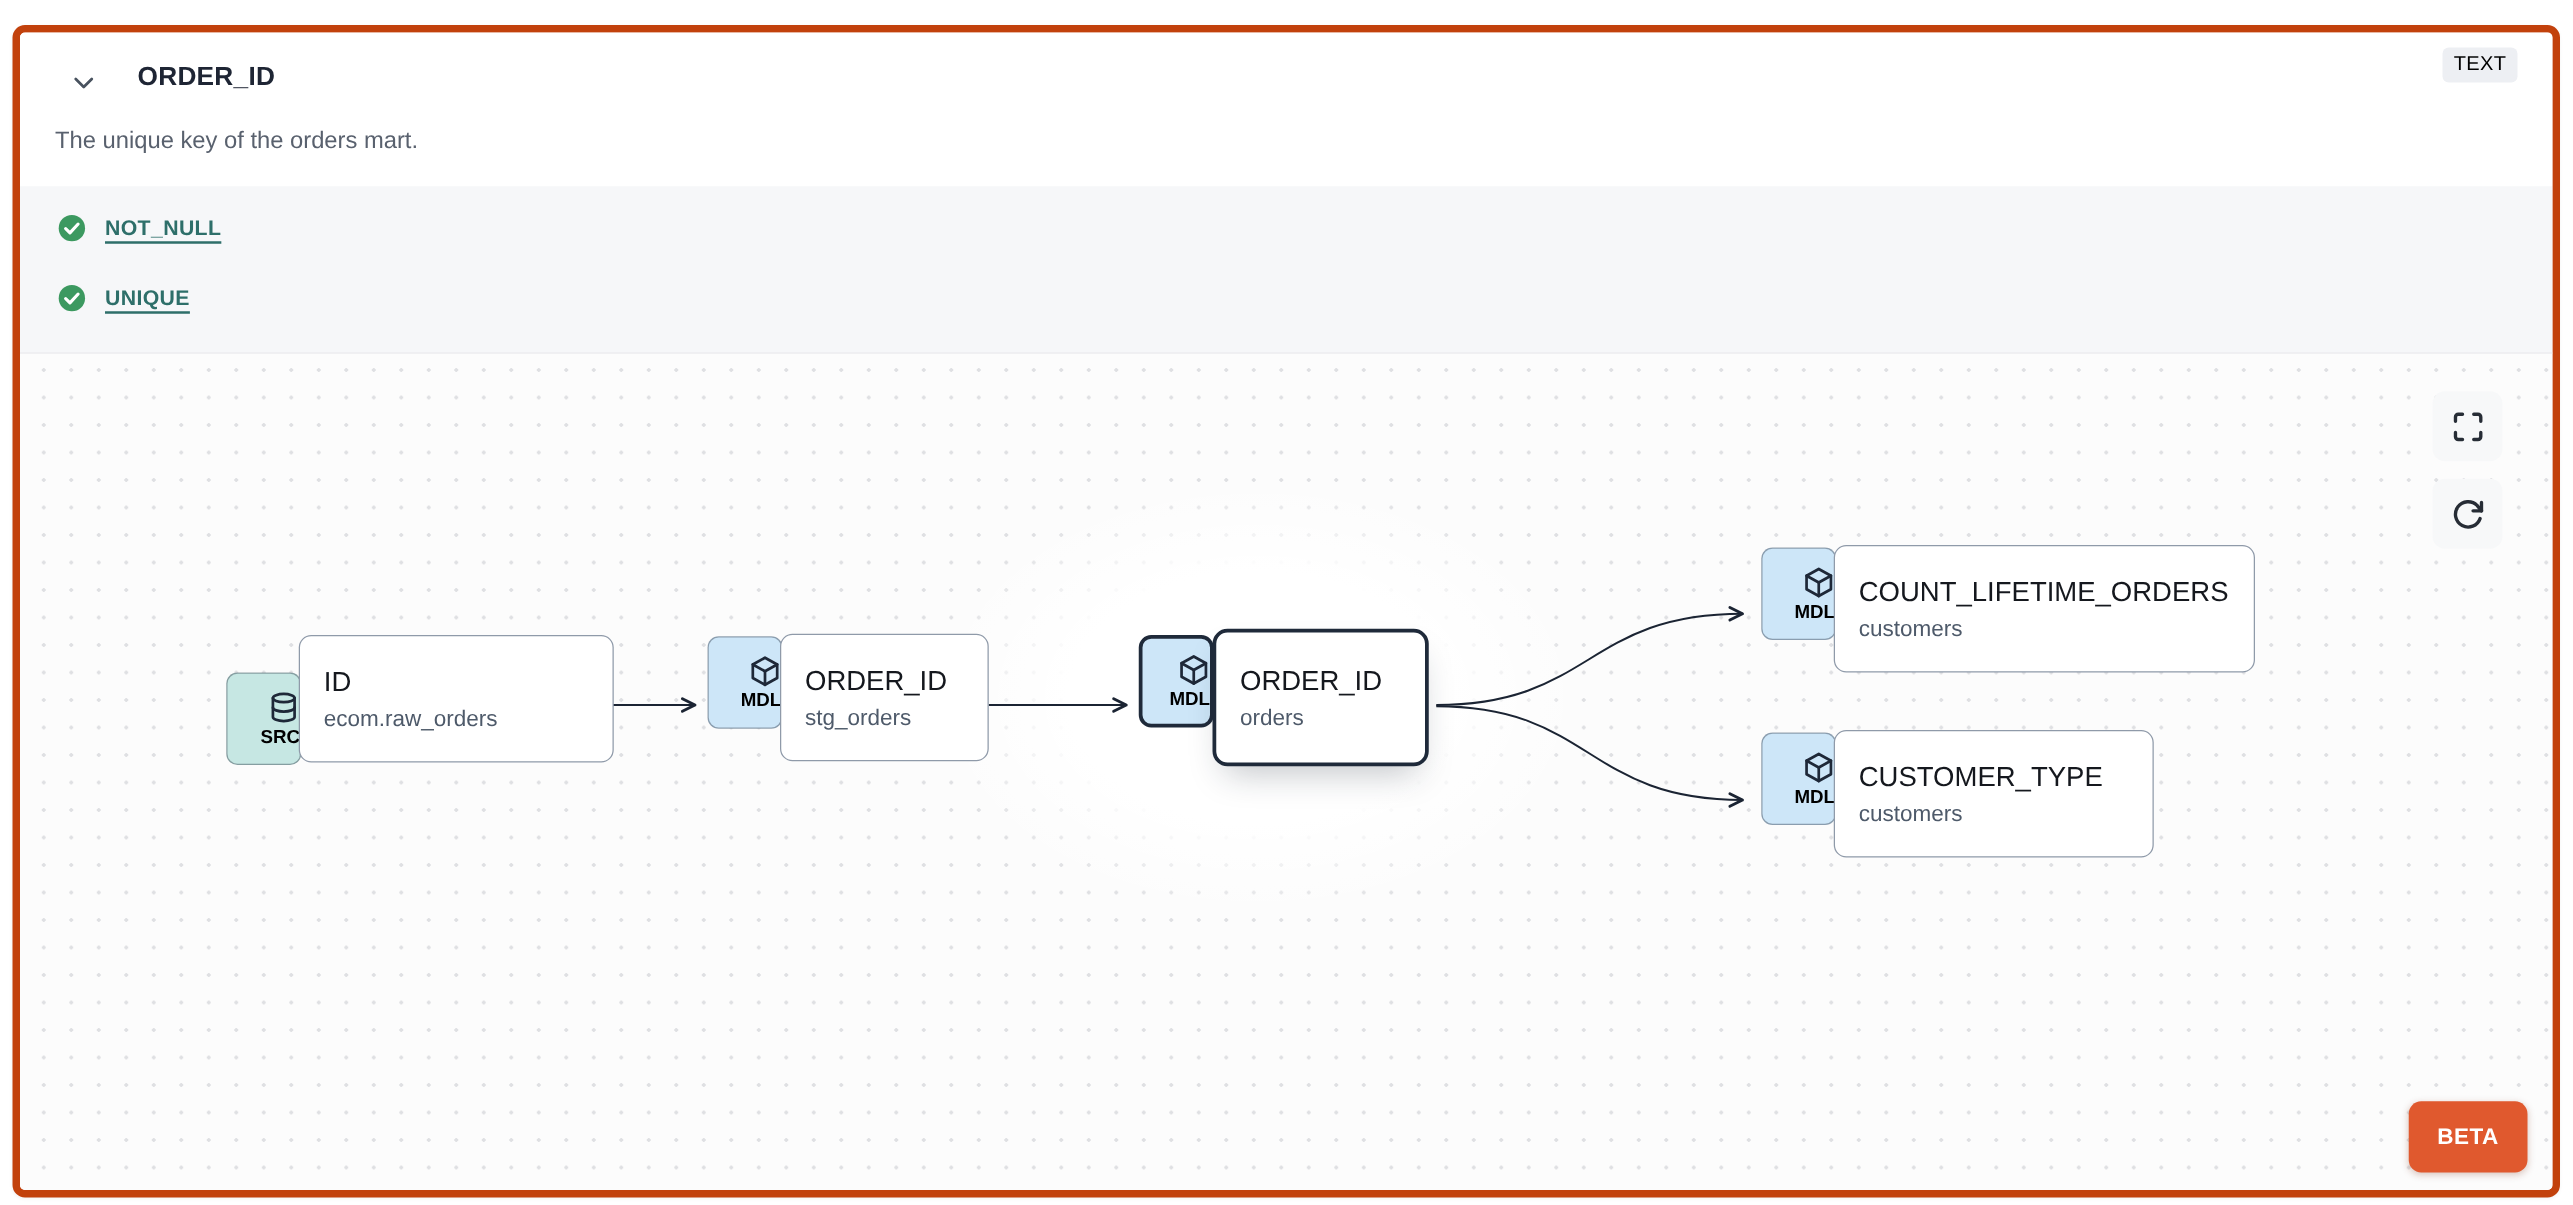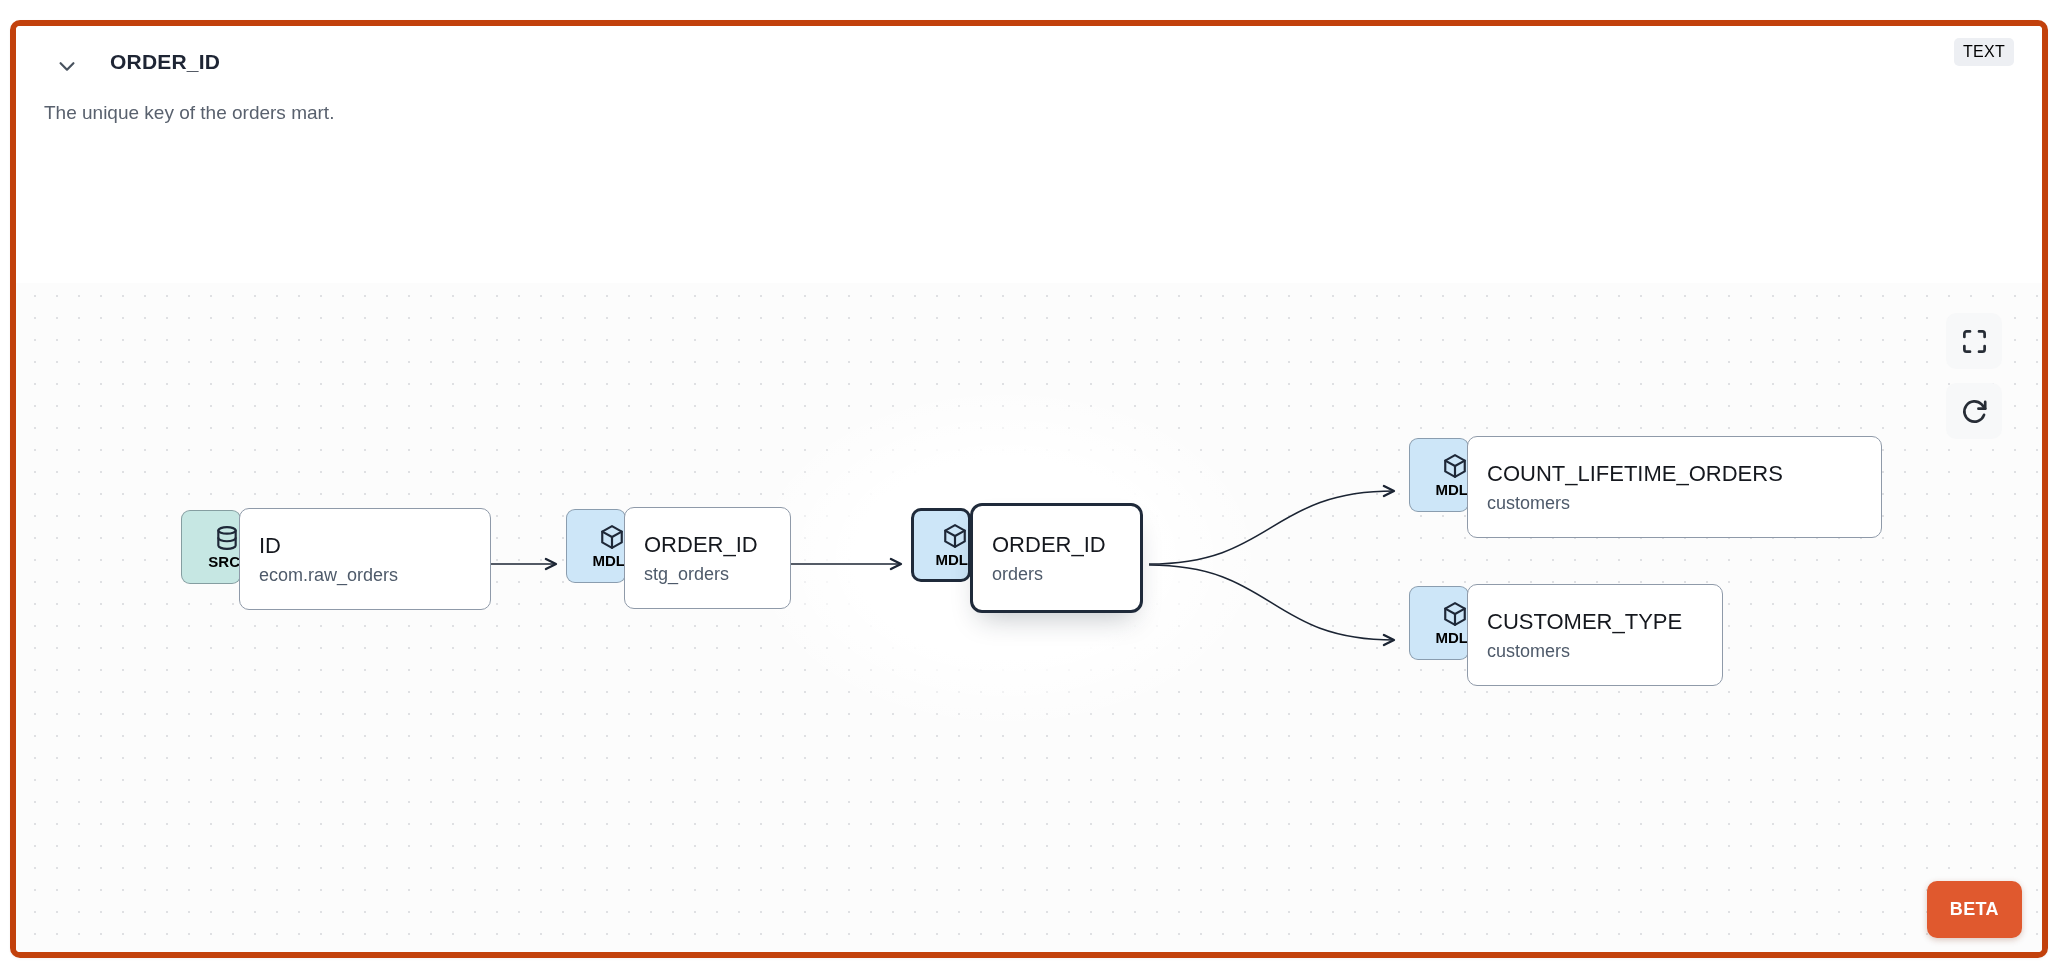--- a/index.html
+++ b/index.html
@@ -38,21 +38,21 @@
     pointer-events:none; }
   svg.edges { position:absolute; left:0; top:0; pointer-events:none; }
   svg.edges path { stroke:#1b2433; stroke-width:1.6; fill:none; }
 
   
   .node { position:absolute; cursor:pointer; }
   .nbadge { position:absolute; left:0; top:2px; width:60px; height:74px;
     border-radius:9px; border:1px solid rgba(30,40,56,.38);
     display:flex; flex-direction:column; align-items:flex-end; justify-content:center;
     gap:2px; font-size:15px; font-weight:700; color:#000000; }
-  .nbadge.src { background:#c6e7e3; }
+  .nbadge.src { background:#c6e7e3;margin-top:28px; }
   .nbadge.mdl { background:#cde6f8; }
   .ncard { position:absolute; left:58px; top:0; height:102px; background:#ffffff;
     border:1px solid #8f9aa9; border-radius:10px; display:flex; flex-direction:column;
     justify-content:center; gap:9px; padding-left:19px; }
   .ntitle { font-size:22px; font-weight:500; color:#15181e; line-height:1;
     white-space:nowrap; }
   .nsub { font-size:18px; font-weight:400; color:#4e5a6a; line-height:1;
     white-space:nowrap; }
   .node.selected .nbadge { border:3px solid #1f2a3a; border-radius:10px; }
   .node.selected .ncard { left:59px; top:-3px; height:110px; border:3px solid #1f2a3a;
@@ -78,20 +78,40 @@
     <button class="chev-btn">
       <svg width="22" height="22" viewBox="0 0 24 24" fill="none" stroke="currentColor" stroke-width="2.4" stroke-linecap="round" stroke-linejoin="round">
         <polyline points="5 9 12 16 19 9"></polyline>
       </svg>
     </button>
     <div class="hdr-title">ORDER_ID</div>
     <div class="type-badge">TEXT</div>
     <div class="hdr-desc">The unique key of the orders mart.</div>
   </div>
 
+  <div class="tests">
+    <div class="test-row">
+      <span style="display:flex">
+        <svg width="23" height="23" viewBox="0 0 24 24">
+          <circle cx="12" cy="12" r="11" fill="#3c9960"></circle>
+          <polyline points="6.8 12.4 10.4 16 17.2 8.6" fill="none" stroke="#ffffff" stroke-width="2.6" stroke-linecap="round" stroke-linejoin="round"></polyline>
+        </svg>
+      </span>
+      <a class="test-link">NOT_NULL</a>
+    </div>
+    <div class="test-row">
+      <span style="display:flex">
+        <svg width="23" height="23" viewBox="0 0 24 24">
+          <circle cx="12" cy="12" r="11" fill="#3c9960"></circle>
+          <polyline points="6.8 12.4 10.4 16 17.2 8.6" fill="none" stroke="#ffffff" stroke-width="2.6" stroke-linecap="round" stroke-linejoin="round"></polyline>
+        </svg>
+      </span>
+      <a class="test-link">UNIQUE</a>
+    </div>
+  </div>
 
   <div class="canvas">
     <div class="glow"></div>
 
     <svg class="edges" width="2038" height="681">
       <defs>
         <marker id="arrow" viewBox="0 0 10 10" refX="8.5" refY="5" markerWidth="9" markerHeight="9" orient="auto-start-reverse">
           <path d="M1.5 1.5 L8.5 5 L1.5 8.5" fill="none" stroke="#1b2433" stroke-width="1.4" stroke-linecap="round" stroke-linejoin="round"></path>
         </marker>
       </defs>
@@ -148,21 +168,21 @@
 
     <div class="node" style="left:1393px; top:153px;">
       <div class="nbadge mdl">
         <svg width="26" height="26" viewBox="0 0 24 24" fill="none" stroke="#1e2838" stroke-width="2" stroke-linecap="round" stroke-linejoin="round">
           <path d="M12 2 L21 7 V17 L12 22 L3 17 V7 Z"></path>
           <path d="M3 7 L12 12 L21 7"></path>
             <path d="M12 12 V22"></path>
         </svg>
         <span>MDL</span>
       </div>
-      <div class="ncard" style="width:415px;">
+      <div class="ncard" style="width:337px;">
         <div class="ntitle">COUNT_LIFETIME_ORDERS</div>
         <div class="nsub">customers</div>
       </div>
     </div>
 
     <div class="node" style="left:1393px; top:301px;">
       <div class="nbadge mdl">
         <svg width="26" height="26" viewBox="0 0 24 24" fill="none" stroke="#1e2838" stroke-width="2" stroke-linecap="round" stroke-linejoin="round">
           <path d="M12 2 L21 7 V17 L12 22 L3 17 V7 Z"></path>
           <path d="M3 7 L12 12 L21 7"></path>

